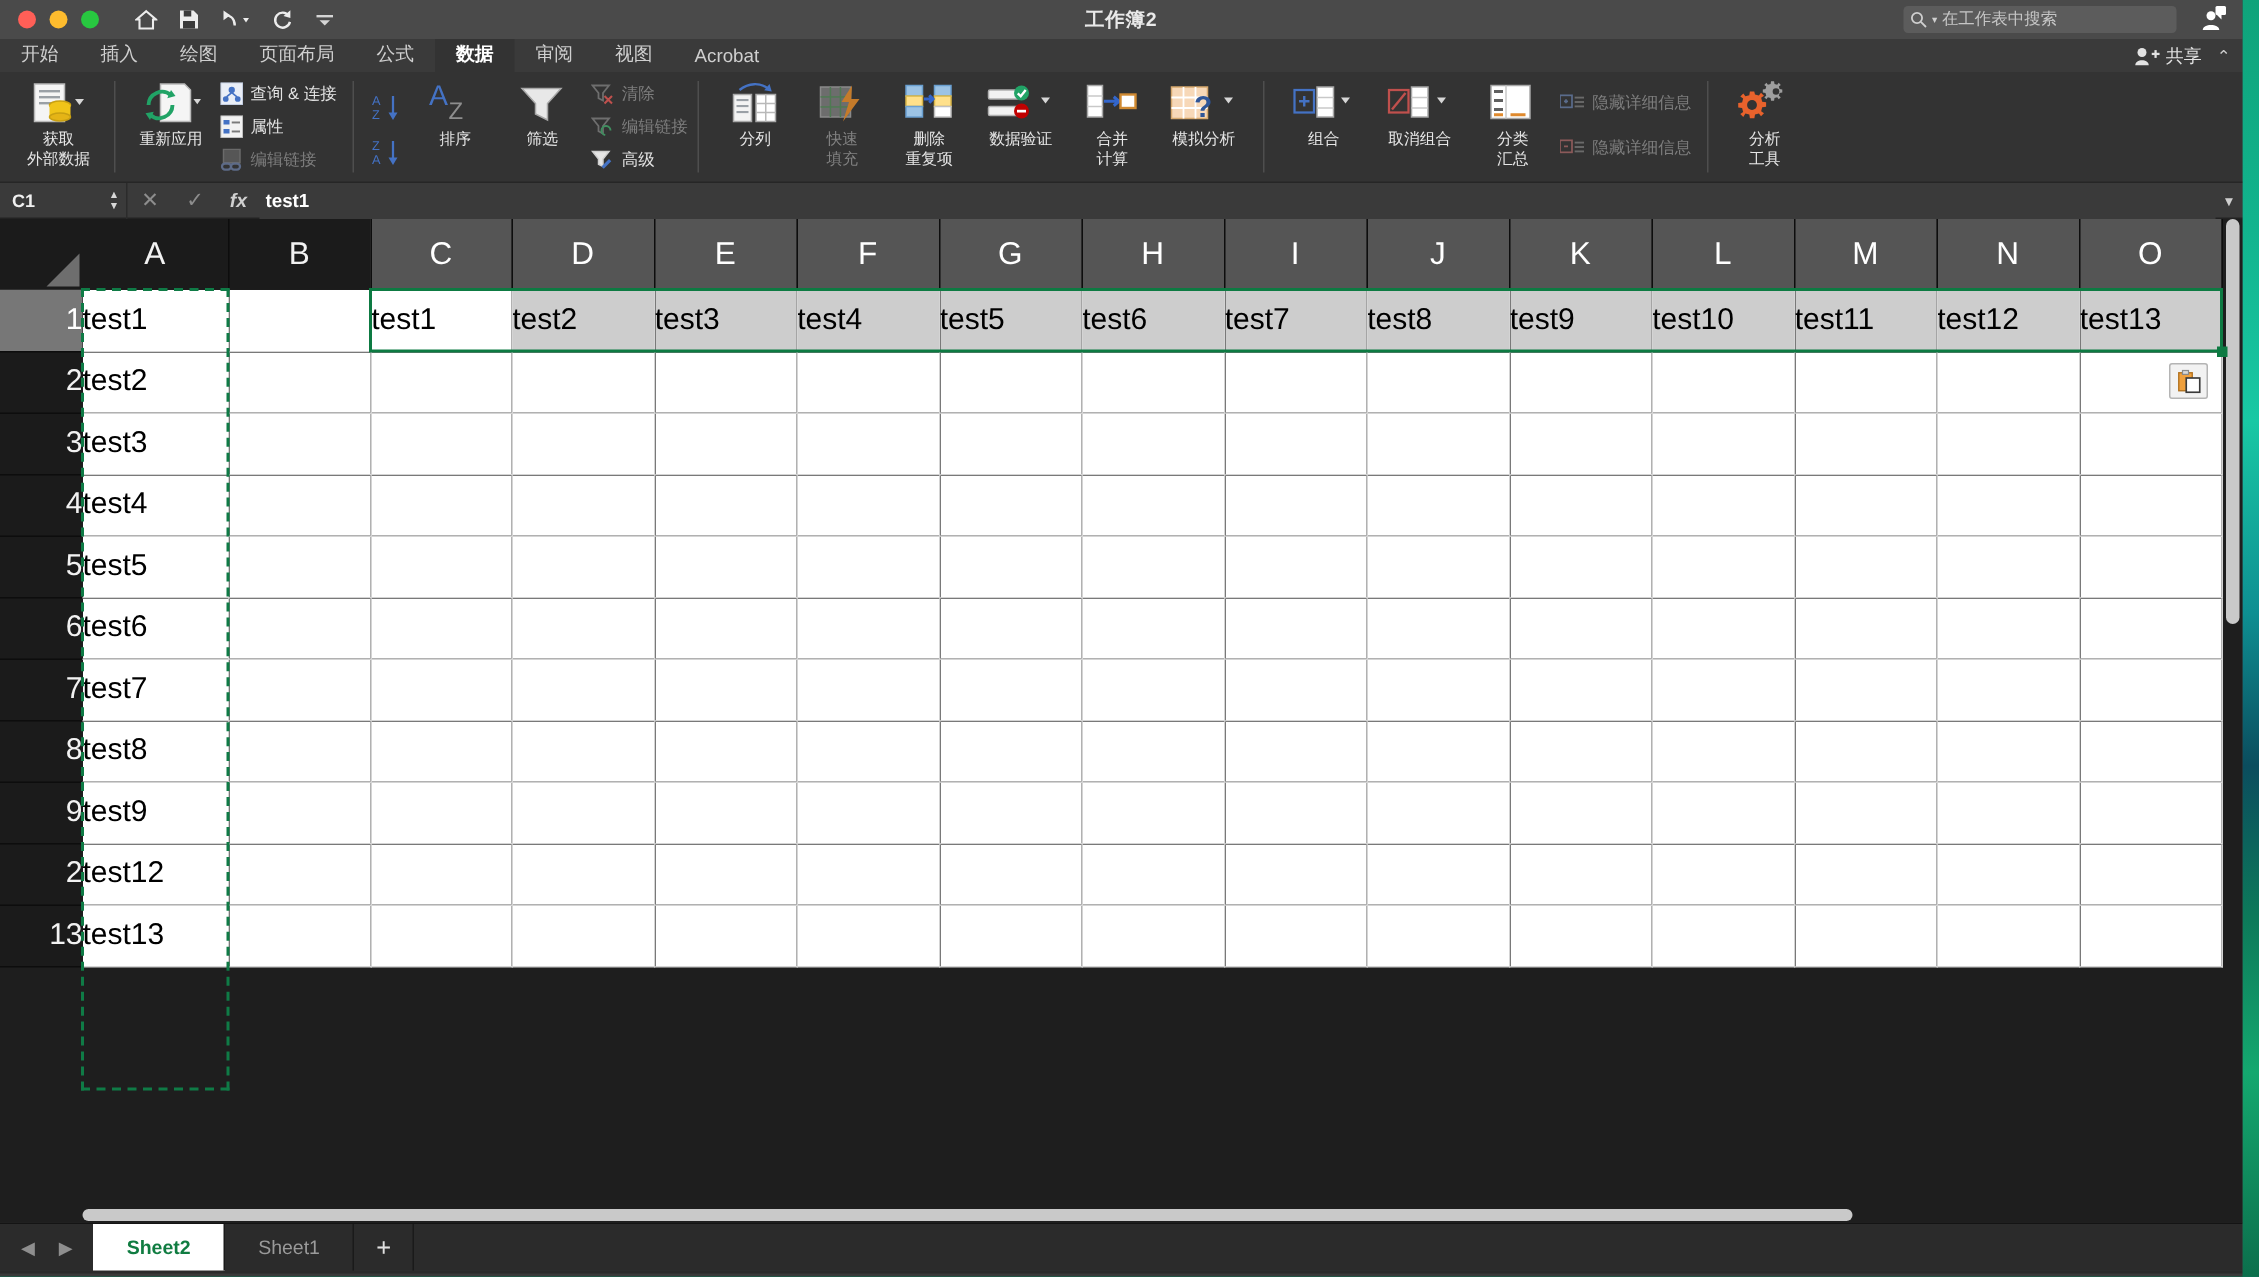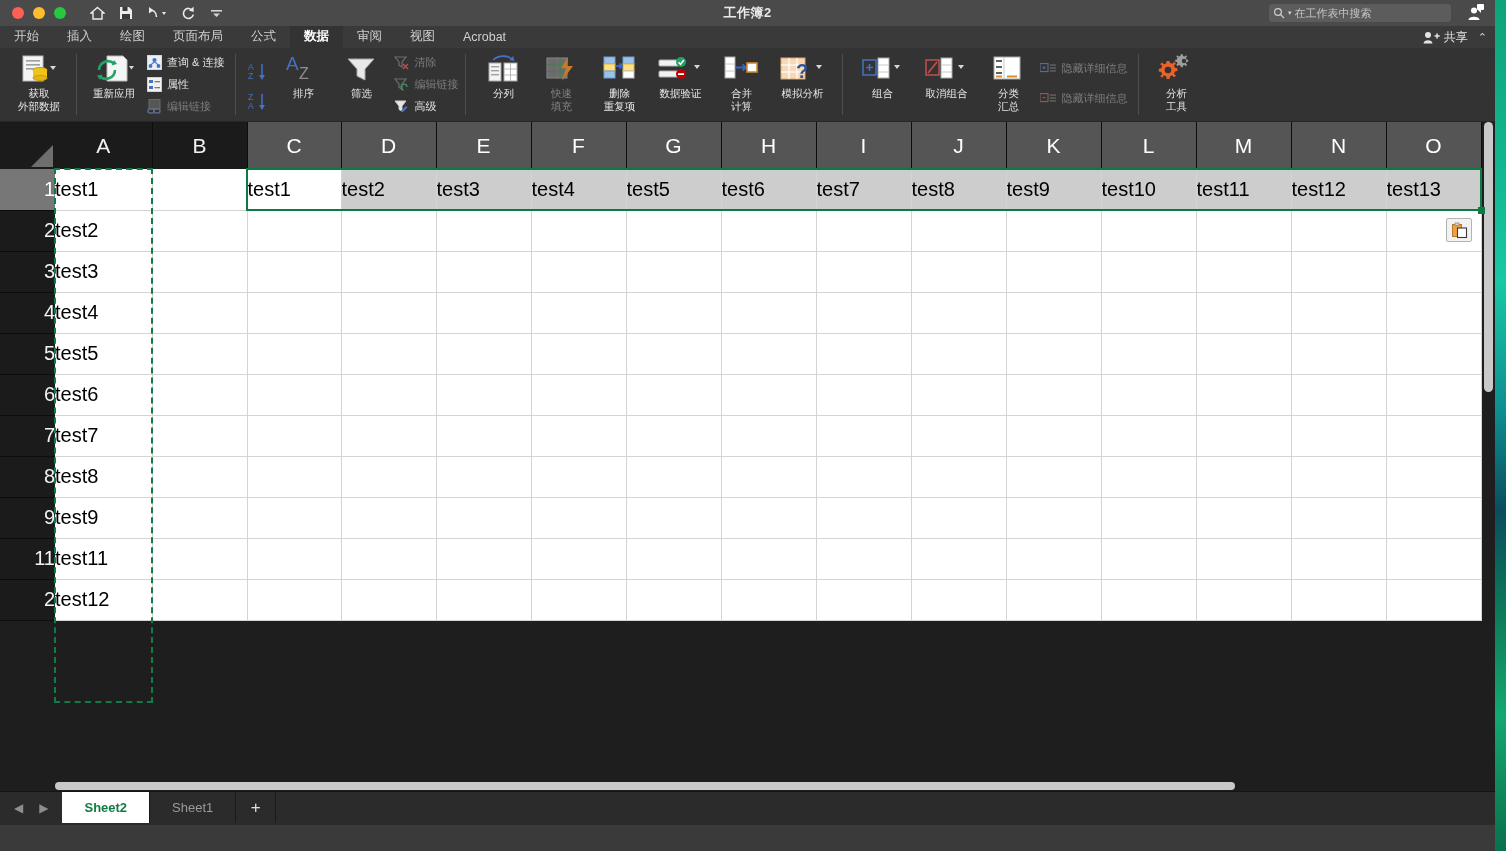--- a/index.html
+++ b/index.html
@@ -631,20 +631,30 @@
                 <circle cx="10" cy="16" r="3.3" fill="#333"></circle>
               </g>
           </svg>
         </span>
         <span class="lbl">分析</span>
         <span class="lbl">工具</span>
       </div>
     </div>
   </div>
 
+  <div id="fbar">
+    <div id="namebox">C1</div>
+    <div id="namespin">▲<br>▼</div>
+    <div class="divv"></div>
+    <div class="fbtn">✕</div>
+    <div class="fbtn">✓</div>
+    <div id="fx">fx</div>
+    <input id="formula-input" value="test1" style="">
+    <div id="fbar-chev">▼</div>
+  </div>
 
   <div id="gridzone">
     <table id="gridtable">
       <thead>
         <tr>
           <th class="corner"></th>
         <th class="colh" style="width: 97px;">A</th>
             <th class="colh" style="width: 95px;">B</th>
             <th class="colh sel" style="width: 94px;">C</th>
             <th class="colh sel" style="width: 95px;">D</th>
@@ -818,40 +828,40 @@
             <td class="cell" style="width: 95px;"></td>
             <td class="cell" style="width: 95px;"></td>
             <td class="cell" style="width: 95px;"></td>
             <td class="cell" style="width: 95px;"></td>
             <td class="cell" style="width: 95px;"></td>
             <td class="cell" style="width: 95px;"></td>
             <td class="cell" style="width: 95px;"></td>
             <td class="cell" style="width: 95px;"></td>
           </tr>
           <tr>
-            <td class="rowh">11</td>
-            <td class="cell" style="width: 97px;">test11</td>
-            <td class="cell" style="width: 95px;"></td>
-            <td class="cell" style="width: 94px;"></td>
-            <td class="cell" style="width: 95px;"></td>
-            <td class="cell" style="width: 95px;"></td>
-            <td class="cell" style="width: 95px;"></td>
-            <td class="cell" style="width: 95px;"></td>
-            <td class="cell" style="width: 95px;"></td>
-            <td class="cell" style="width: 95px;"></td>
-            <td class="cell" style="width: 95px;"></td>
-            <td class="cell" style="width: 95px;"></td>
-            <td class="cell" style="width: 95px;"></td>
-            <td class="cell" style="width: 95px;"></td>
-            <td class="cell" style="width: 95px;"></td>
-            <td class="cell" style="width: 95px;"></td>
-          </tr>
-          <tr>
             <td class="rowh">2</td>
             <td class="cell" style="width: 97px;">test12</td>
+            <td class="cell" style="width: 95px;"></td>
+            <td class="cell" style="width: 94px;"></td>
+            <td class="cell" style="width: 95px;"></td>
+            <td class="cell" style="width: 95px;"></td>
+            <td class="cell" style="width: 95px;"></td>
+            <td class="cell" style="width: 95px;"></td>
+            <td class="cell" style="width: 95px;"></td>
+            <td class="cell" style="width: 95px;"></td>
+            <td class="cell" style="width: 95px;"></td>
+            <td class="cell" style="width: 95px;"></td>
+            <td class="cell" style="width: 95px;"></td>
+            <td class="cell" style="width: 95px;"></td>
+            <td class="cell" style="width: 95px;"></td>
+            <td class="cell" style="width: 95px;"></td>
+          </tr>
+          <tr>
+            <td class="rowh">13</td>
+            <td class="cell" style="width: 97px;">test13</td>
             <td class="cell" style="width: 95px;"></td>
             <td class="cell" style="width: 94px;"></td>
             <td class="cell" style="width: 95px;"></td>
             <td class="cell" style="width: 95px;"></td>
             <td class="cell" style="width: 95px;"></td>
             <td class="cell" style="width: 95px;"></td>
             <td class="cell" style="width: 95px;"></td>
             <td class="cell" style="width: 95px;"></td>
             <td class="cell" style="width: 95px;"></td>
             <td class="cell" style="width: 95px;"></td>

